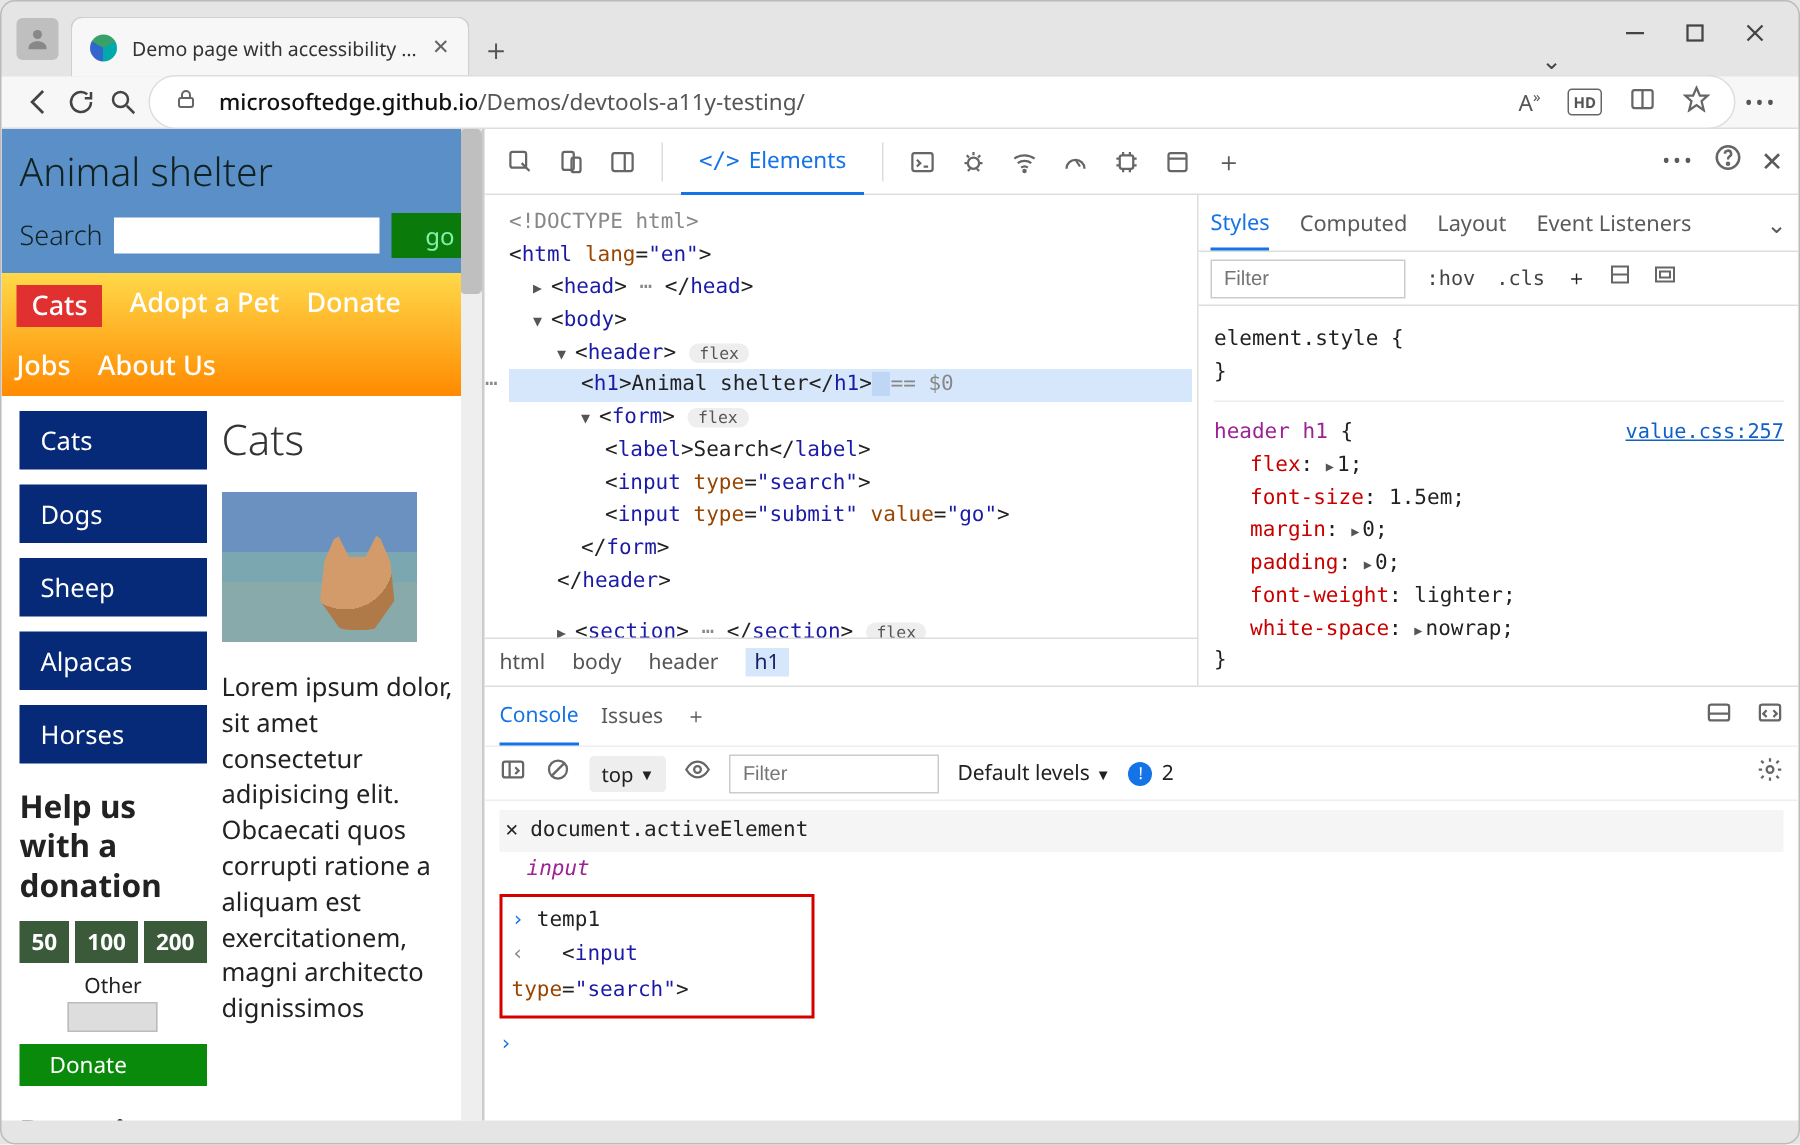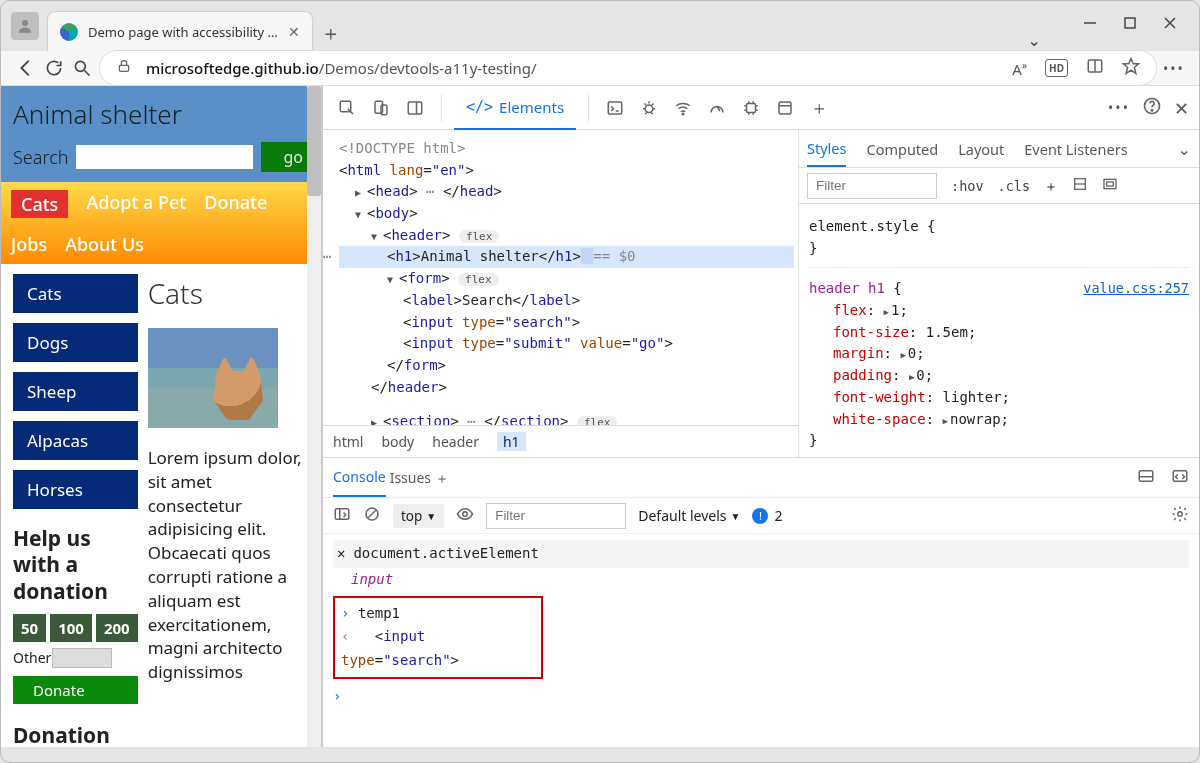--- a/index.html
+++ b/index.html
@@ -28,31 +28,31 @@
   
   .workspace { display: flex; height: calc(100% - 100px); }
   .page { width: 320px; background: #fff; position: relative; overflow: hidden; }
   .page-scroll { position: absolute; top: 0; right: 0; width: 14px; height: 100%; background: #eee; }
   .page-scroll-thumb { position: absolute; top: 0; right: 0; width: 14px; height: 110px; background: #bfbfbf; border-radius: 3px; }
   .page-header { background: #5a8fc7; padding: 10px 12px; display: flex; flex-direction: column; gap: 10px; }
   .page-header h1 { font-weight: 300; color: #122; font-size: 26px; }
   .search-row { display: flex; align-items: center; gap: 8px; }
   .search-row label { font-size: 18px; color: #122; font-weight: 350; }
   .search-row input { height: 24px; background: #fff; border: none; flex: 1; }
-  .go-btn { background: #0a7a0a; color: #e5e5e5; padding: 4px 22px; font-size: 16px; cursor: pointer; }
+  .go-btn { background: #0a7a0a; color: #86efac; padding: 4px 22px; font-size: 16px; cursor: pointer; }
   .topnav { background: linear-gradient(#ffd94a, #ff8a00); padding: 8px 10px; display: flex; flex-wrap: wrap; gap: 14px 18px; color: #fff; font-size: 18px; }
   .topnav a { color: #fff; text-decoration: none; font-weight: 500; }
   .topnav .active { background: #e03030; padding: 2px 10px; }
   .page-body { display: flex; gap: 10px; padding: 10px 12px; }
   .side-nav { display: flex; flex-direction: column; gap: 10px; }
   .side-btn { background: #062a78; color: #fff; padding: 8px 14px; font-size: 17px; text-align: left; min-width: 110px; cursor:pointer;}
   .donation-block h3 { font-size: 21px; margin-top: 16px; line-height: 1.25; }
   .donation-amts { display: flex; gap: 4px; margin-top: 10px; }
   .amt { background: #3a5a3a; color: #fff; padding: 4px 8px; font-size: 15px; font-weight: bold; }
-  .other-row { margin-top: 6px; display:flex; align-items:center; gap:1px;}
+  .other-row { margin-top: 6px; display:flex; align-items:center; gap:1px;flex-direction:column;}
   .other-row input { width: 60px; height: 20px; background:#ddd; border:1px solid #bbb;}
   .donate-btn { background: #0a8a0a; color: #fff; padding: 4px 20px; margin-top: 8px; font-size: 15px; }
   .main-col h2 { font-weight: 300; font-size: 28px; color: #333; }
   .cat-img { width: 130px; height: 100px; margin-top: 16px;
     background: linear-gradient(#6a91c0 0 40%, #7aa7b0 40% 60%, #8aa 60% 100%);
     position: relative; }
   .cat-img::after { content:""; position:absolute; right:12px; bottom:8px; width:55px; height:65px;
     background: radial-gradient(circle at 35% 30%, #d49b6a 0 55%, #b07a48 55% 100%);
     border-radius: 45% 45% 40% 40%;
     clip-path: polygon(10% 30%, 25% 0%, 40% 25%, 60% 25%, 75% 0%, 90% 30%, 95% 70%, 70% 100%, 30% 100%, 5% 70%);
@@ -93,21 +93,21 @@
   .styles-body { font-family: Consolas, Menlo, monospace; font-size: 14px; padding: 8px 10px; flex:1; overflow:auto; line-height:1.55;}
   .styles-body .sel-name { color: #9b2393; }
   .styles-body .prop { color: #c80000; }
   .styles-body .val { color: #222; }
   .styles-body .link { float: right; color: #1060c9; text-decoration: underline; font-size: 13.5px; }
   .styles-body .rule { border-bottom: 1px solid #eee; padding: 4px 0 8px; margin-bottom: 6px; }
   .styles-body .tinytri { font-size:9px; color:#555; margin-right:2px;}
 
   
   .drawer { border-top: 1px solid #ddd; display: flex; flex-direction: column; height: 290px; }
-  .drawer-tabs { display: flex; align-items: center; height: 40px; padding: 0 10px; gap: 4px; color: #5a5a5a; border-bottom: 1px solid #eee;}
+  .drawer-tabs { display: flex; align-items: center; height: 40px; padding: 0 10px; gap: 15px; color: #5a5a5a; border-bottom: 1px solid #eee;}
   .drawer-tabs .active { color: #1473e6; border-bottom: 2px solid #1473e6; height: 100%; display:flex; align-items:center;}
   .drawer-tabs .right { margin-left: auto; display:flex; gap:16px;}
   .console-toolbar { display: flex; align-items: center; gap: 12px; height: 36px; padding: 0 10px; border-bottom: 1px solid #eee;}
   .console-toolbar .ctx { background: #eee; padding: 3px 8px; border-radius: 3px; font-size: 13.5px; display:flex; align-items:center; gap:4px;}
   .console-toolbar .filter-in { height: 26px; border: 1px solid #ccc; padding: 0 8px; width: 140px; }
   .console-toolbar .levels { display:flex; align-items:center; gap:4px; font-size:14px;}
   .issue-badge { width:16px; height:16px; border-radius:50%; background:#1473e6; color:#fff; font-size:11px; display:flex; align-items:center; justify-content:center;}
   .console-body { font-family: Consolas, Menlo, monospace; font-size: 14px; padding: 6px 10px; flex:1; line-height:1.7;}
   .console-expr-row { background: #f5f5f5; padding: 2px 4px; display:flex; align-items:center; gap:8px;}
   .console-res { color: #9b2393; padding-left: 18px; font-style: italic;}

